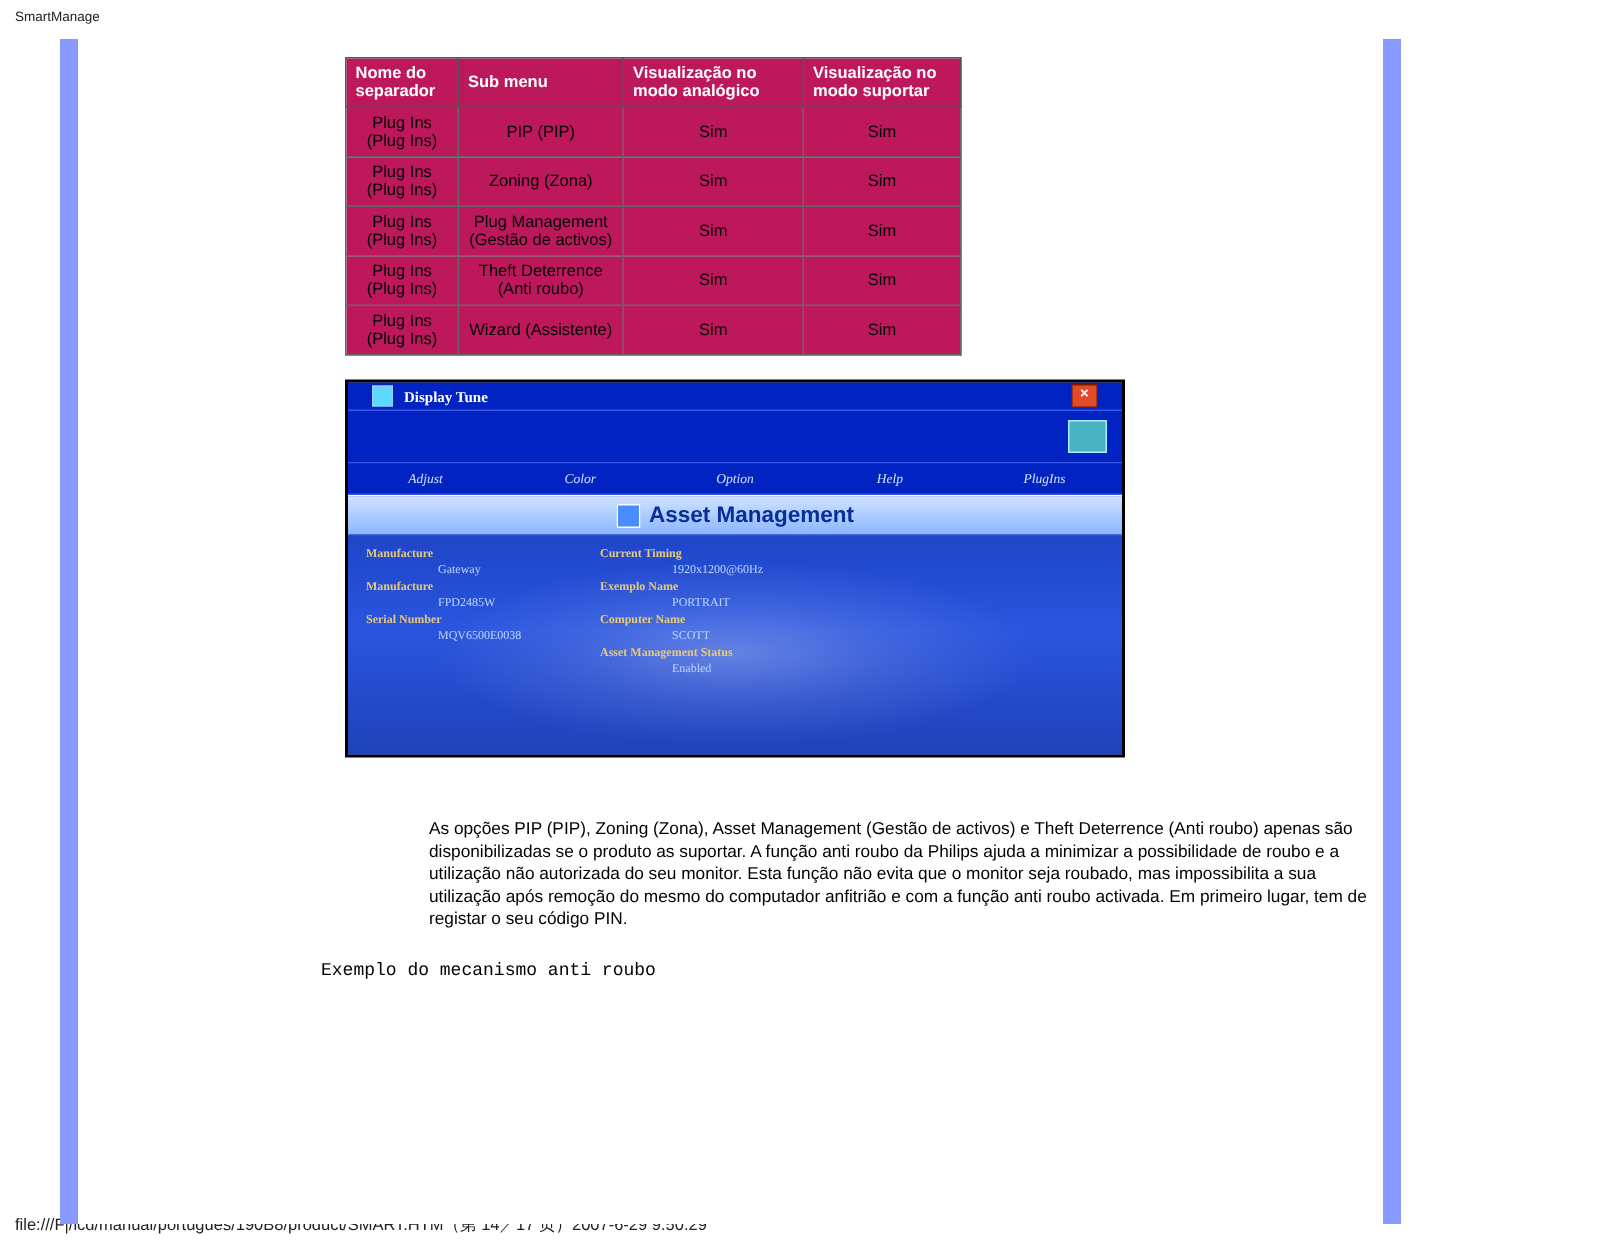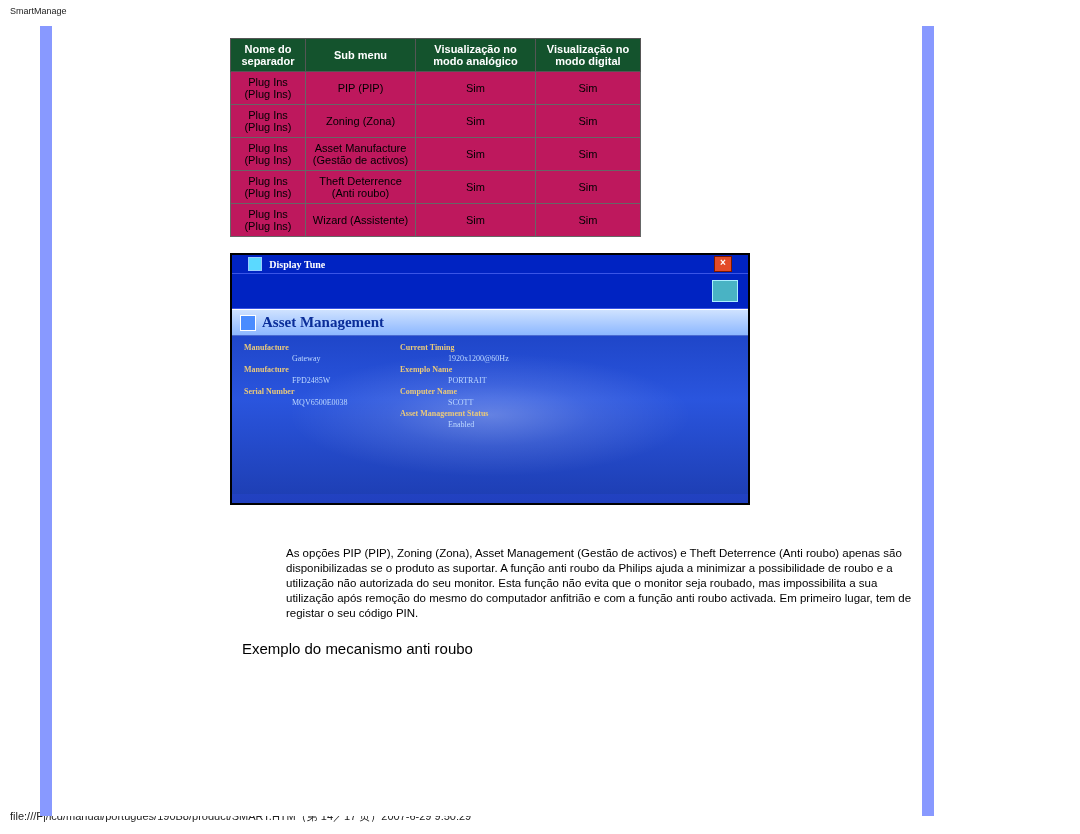--- a/index.html
+++ b/index.html
@@ -19,22 +19,22 @@
   .main {
     position:absolute; top:26px; left:52px; width:870px; height:790px;
     background:#ffffff;
   }
   
   table.feat {
     position:absolute; top:12px; left:178px;
     border-collapse:collapse; font-size:11px;
   }
   table.feat th {
-    background:#14532d; color:#fff; font-weight:bold;
-    padding:4px 6px; text-align:center; border:1px solid #555;
+    background:#be185d; color:#fff; font-weight:bold;
+    padding:4px 6px; text-align:left; border:1px solid #555;
   }
   table.feat td {
     background:#be185d; border:1px solid #666;
     padding:4px 6px; text-align:center;
   }
   table.feat td.left { text-align:center; }
   table.feat col.c1{width:75px;} col.c2{width:110px;} col.c3{width:120px;} col.c4{width:105px;}
   
   .shot {
     position:absolute; top:227px; left:178px;
@@ -57,40 +57,40 @@
     display:flex; align-items:center; justify-content:flex-end; padding-right:10px;
   }
   .shot .monarea .mon { width:24px; height:20px; background:#49b3c4; border:1px solid #aef; }
   .shot .tabs { height:20px; background:#0023c2; border-bottom:1px solid #3a55e6; display:flex; }
   .shot .tabs .tab { flex:1; text-align:center; font-size:9px; color:#cfe2ff; line-height:20px;
                      font-family:"Times New Roman",serif; font-style:italic;}
   .shot .hdr {
     display:flex; align-items:center; padding:4px 8px;
     background:linear-gradient(180deg,#cfe2ff 0%, #8cb7ff 100%);
     border-top:1px solid #fff; border-bottom:1px solid #4a6ad0;
-    font-family:Liberation Serif, serif; font-weight:bold; font-size:15px; color:#0a2d99;
+    font-family:Liberation Sans, sans-serif; font-weight:bold; font-size:15px; color:#0a2d99;justify-content:center;
   }
   .shot .hdr .hicon{ width:14px;height:14px;background:#4a8cff;border:1px solid #fff;margin-right:6px;}
   .shot .body {
     position:relative; height:150px; padding:4px 10px;
     background:radial-gradient(ellipse at center, rgba(255,255,255,0.28) 0%, rgba(255,255,255,0.10) 28%, rgba(0,0,0,0) 55%),
                linear-gradient(180deg,#1f46c9 0%,#2a55de 40%,#1e3fb5 100%);
     font-family:"Times New Roman",serif; font-size:8px; color:#aed6ff;
   }
   .shot .body .col { position:absolute; top:6px; line-height:11px;}
   .shot .body .col .lbl { font-weight:bold; color:#e9c97b; }
   .shot .body .col .val { color:#bcd7ff;margin-left:48px; }
   .shot .body .c1{left:12px;}
   .shot .body .c2{left:168px;}
   .para {
     position:absolute; top:520px; left:234px; width:640px;
     font-size:11.5px; line-height:15px;
   }
   .subh {
-    position:absolute; top:614px; left:190px; font-size:15px;
+    position:absolute; top:614px; left:162px; font-size:12px;font-family:Liberation Mono, monospace;
   }
 </style>
 </head>
 <body>
 
 <div class="page-title">SmartManage</div>
 <div class="footer">file:///F|/lcd/manual/portugues/190B8/product/SMART.HTM（第 14／17 页）2007-6-29 9:50:29</div>
 <div class="side-blue-left"></div>
 <div class="side-blue-right"></div>
 
@@ -101,39 +101,39 @@
         <col class="c1">
         <col class="c2">
         <col class="c3">
         <col class="c4">
       </colgroup>
     <thead>
       <tr>
         <th>Nome do separador</th>
         <th>Sub menu</th>
         <th>Visualização no modo analógico</th>
-        <th>Visualização no modo digital</th>
+        <th>Visualização no modo suportar</th>
       </tr>
     </thead>
     <tbody>
       <tr>
         <td class="left">Plug Ins (Plug Ins)</td>
         <td>PIP (PIP)</td>
         <td>Sim</td>
         <td>Sim</td>
       </tr>
       <tr>
         <td class="left">Plug Ins (Plug Ins)</td>
         <td>Zoning (Zona)</td>
         <td>Sim</td>
         <td>Sim</td>
       </tr>
       <tr>
         <td class="left">Plug Ins (Plug Ins)</td>
-        <td>Asset Manufacture (Gestão de activos)</td>
+        <td>Plug Management (Gestão de activos)</td>
         <td>Sim</td>
         <td>Sim</td>
       </tr>
       <tr>
         <td class="left">Plug Ins (Plug Ins)</td>
         <td>Theft Deterrence (Anti roubo)</td>
         <td>Sim</td>
         <td>Sim</td>
       </tr>
       <tr>
@@ -148,20 +148,27 @@
   <div class="shot">
     <div class="titlebar">
       <span>
         <span class="ticon"></span>
         <span class="ttext">Display Tune</span>
       </span>
       <span class="close">×</span>
     </div>
     <div class="monarea">
       <span class="mon"></span>
+    </div>
+    <div class="tabs">
+      <span class="tab">Adjust</span>
+      <span class="tab">Color</span>
+      <span class="tab">Option</span>
+      <span class="tab">Help</span>
+      <span class="tab">PlugIns</span>
     </div>
     <div class="hdr">
       <span class="hicon"></span>
       <span>Asset Management</span>
     </div>
     <div class="body">
       <div class="col c1">
         <div><span class="lbl">Manufacture</span><br>
              <span class="val">Gateway</span></div>
         <div><span class="lbl">Manufacture</span><br>

